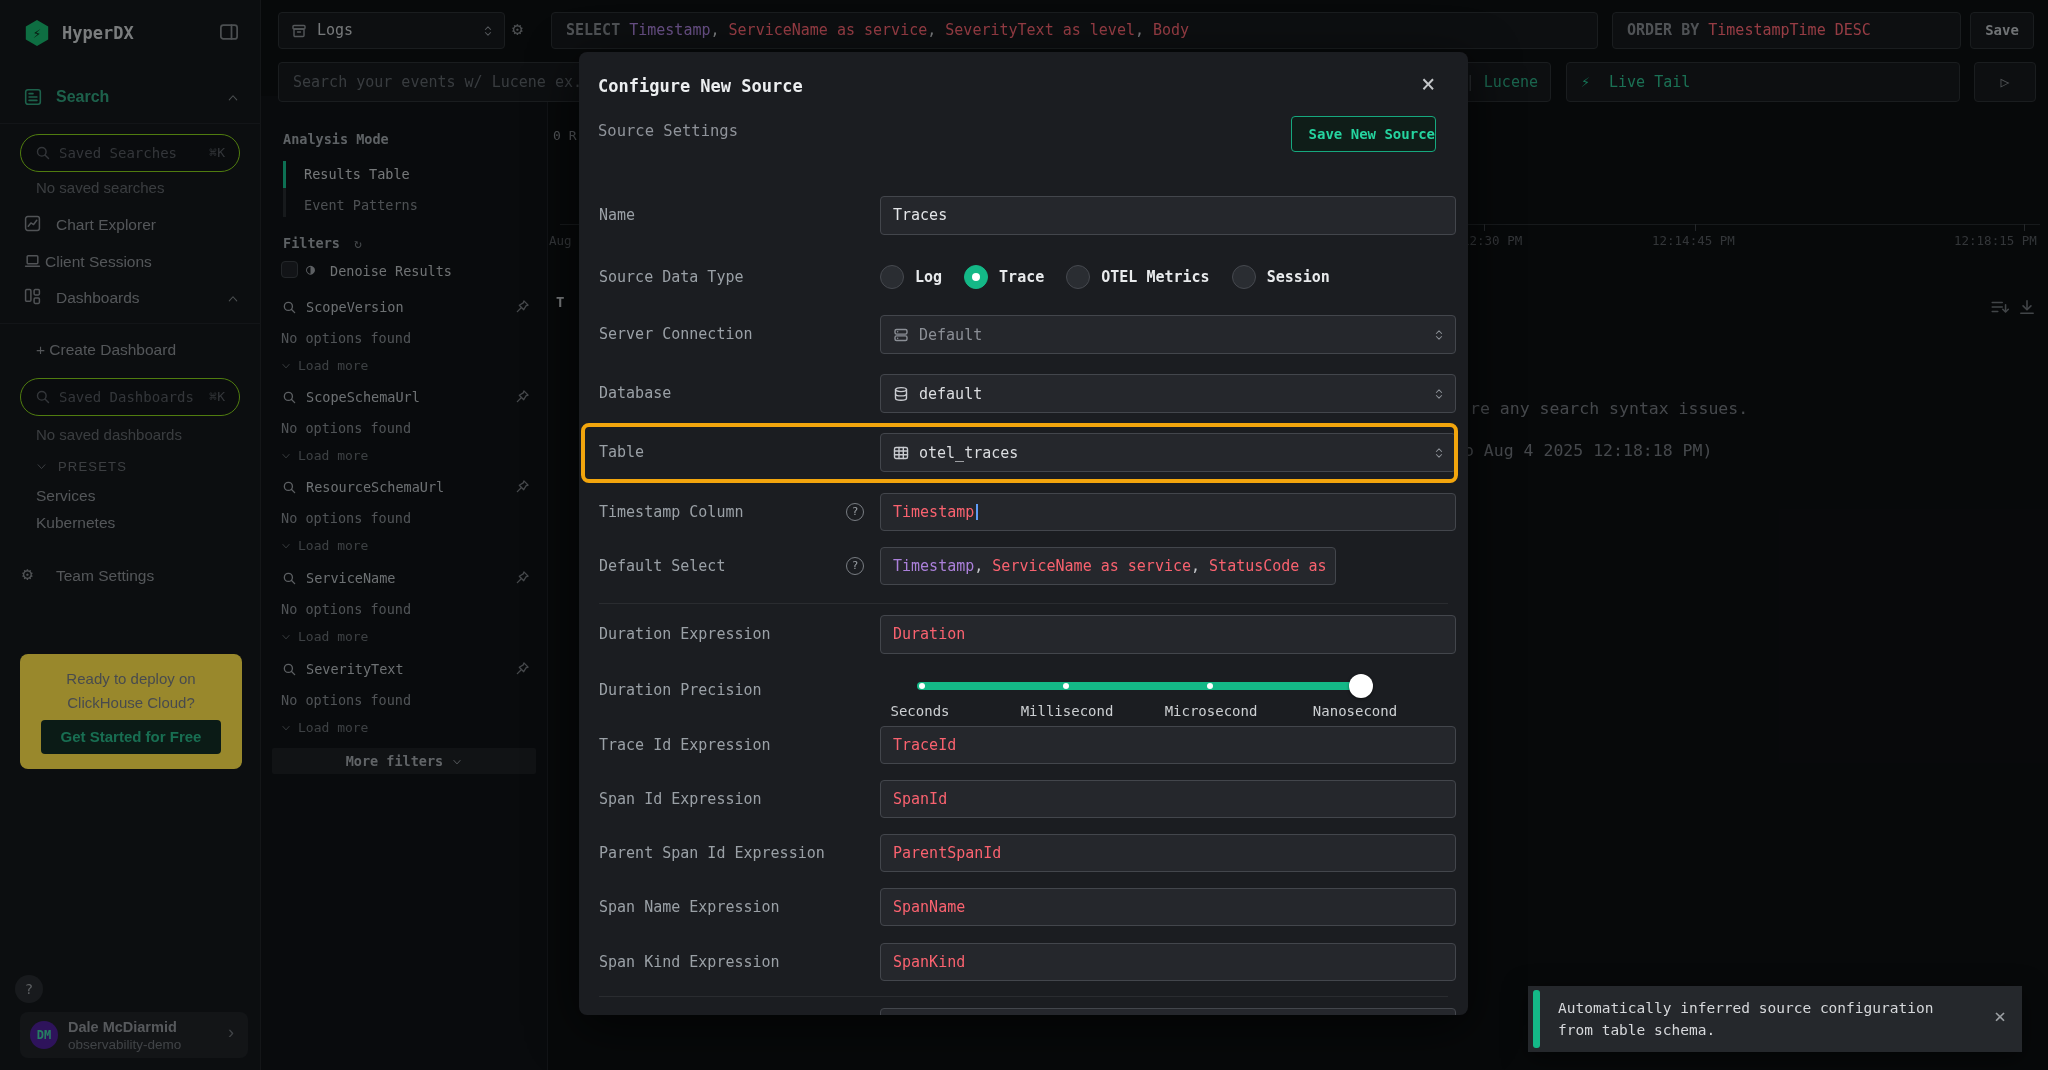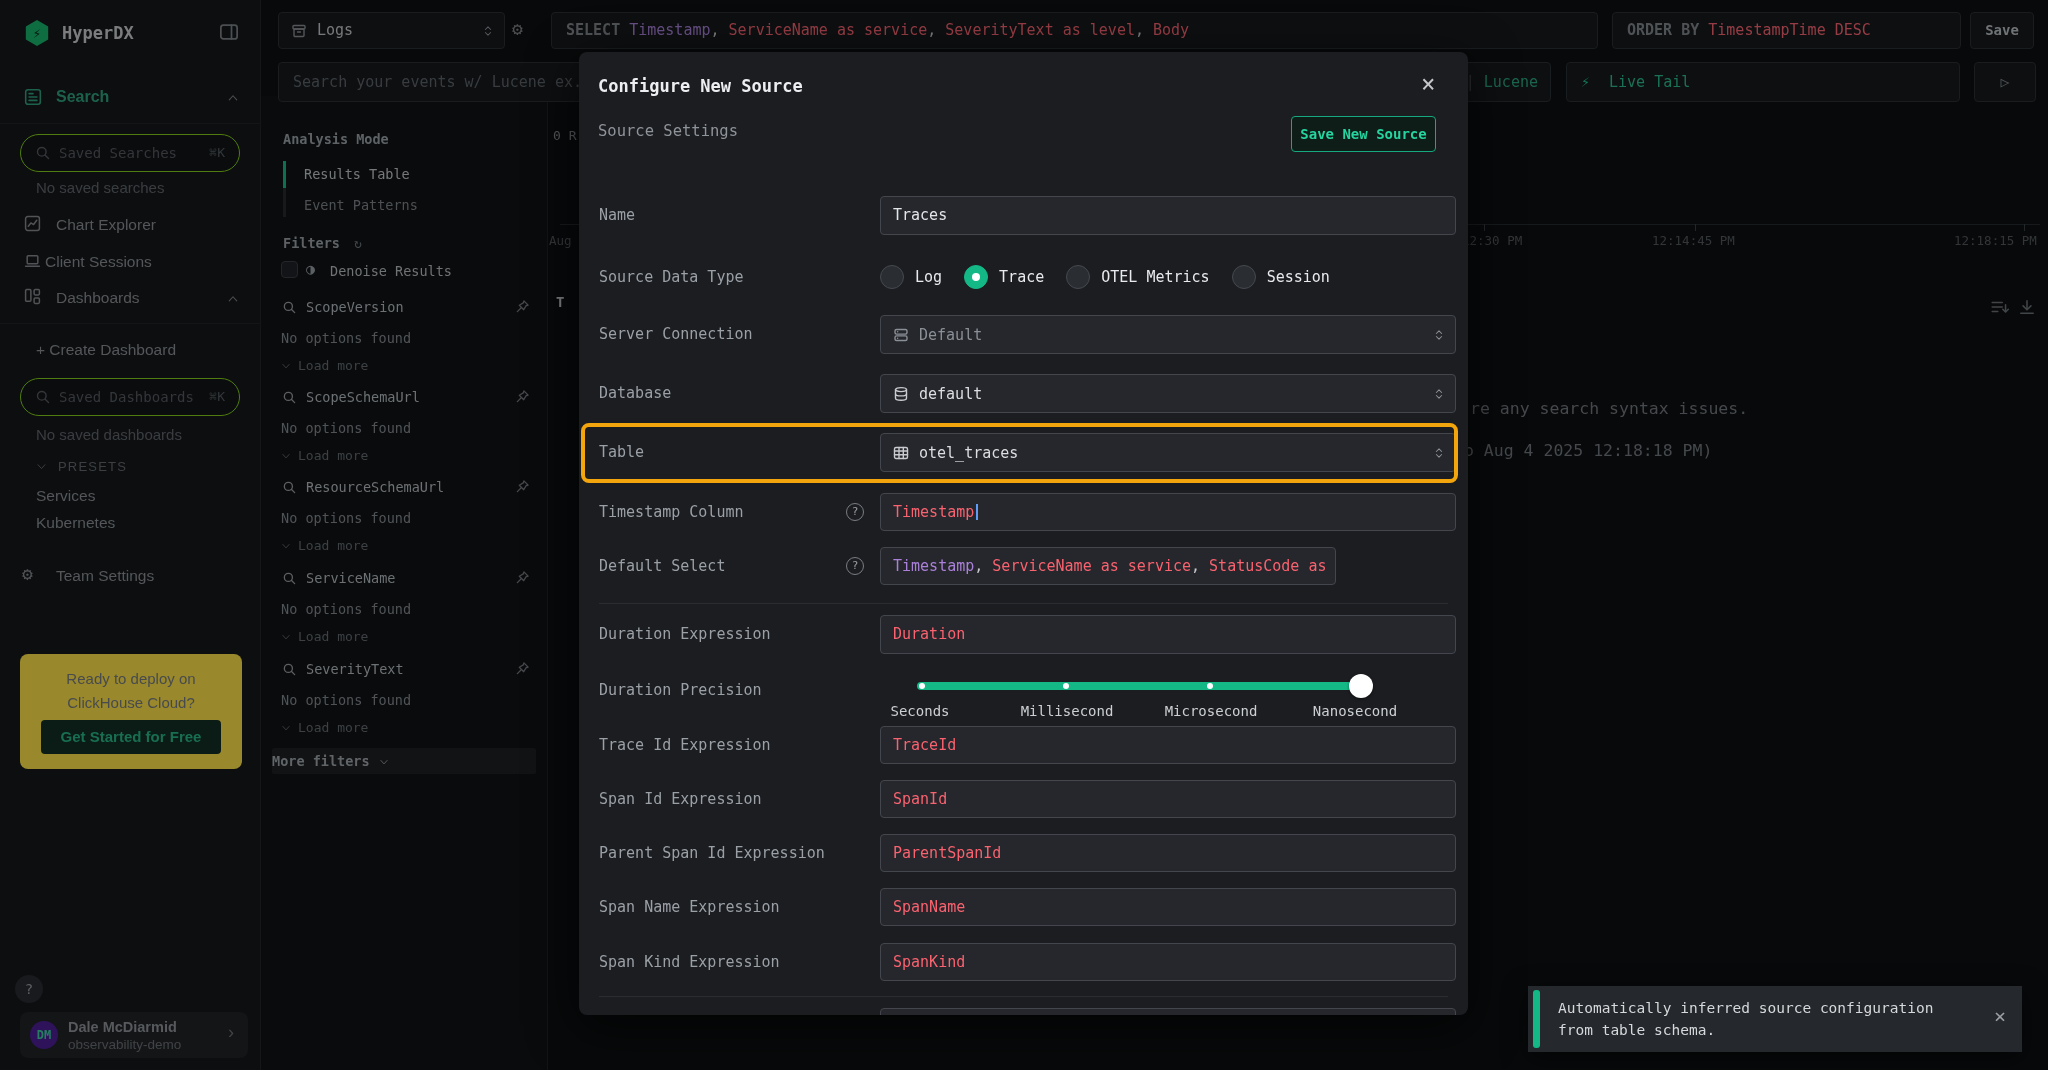--- a/index.html
+++ b/index.html
@@ -18,21 +18,21 @@
   .fgmore{font-size:13px;color:#65696e}
   .mlabel{left:20px;width:270px;font-size:15px;color:#9aa0a6}
   .minput{background:#25272c;border:1px solid #43464c;border-radius:4px;font-size:15px;
           padding:0 12px;white-space:nowrap;overflow:hidden;color:#e3e5e8}
   .msel{display:flex;align-items:center;gap:10px}
   .updown{position:absolute;right:10px;top:50%;transform:translateY(-50%);color:#8b8f96}
   .red{color:var(--red,#f9626f)} .purple{color:var(--purple,#ab80da)} .plain{color:#c7c9cd}
   .radio{width:22px;height:22px;border-radius:50%;background:#2a2d32;border:1px solid #46494f;position:relative}
   .radio.sel{background:var(--green,#14b887);border-color:var(--green,#14b887)}
   .radio.sel::after{content:"";position:absolute;left:7px;top:7px;width:8px;height:8px;border-radius:50%;background:#fff}
-  .rlabel{font-weight:normal;font-size:15px;color:#e8eaec}
+  .rlabel{font-weight:bold;font-size:15px;color:#e8eaec}
   .helpc{width:18px;height:18px;border:1.3px solid #797d83;border-radius:50%;color:#9ba0a5;
          font-size:11px;line-height:16px;text-align:center}
   .sdot{width:6px;height:6px;border-radius:50%;background:#fff}
   .slabel{position:absolute;top:651px;transform:translateX(-50%);font-size:14px;color:#cdd0d3}
   .tick{width:1px;height:7px;background:#3b3e43;top:224px}
   .ticklbl{top:233px;font-size:12.5px;color:#54575c}
 </style>
 </head>
 <body>
 
@@ -270,21 +270,21 @@
     </div>
   <div class="abs fgempty" style="left:281px;top:692px">No options found</div>
   <div class="abs" style="left:281px;top:723px;color:#65696e">
     <svg class="ic" width="10" height="10" viewBox="0 0 16 16">
         <polyline points="3,5.5 8,11 13,5.5"></polyline>
       </svg>
     </div>
   <div class="abs fgmore" style="left:298px;top:720px">Load more</div>
 
   <div class="abs" style="left:272px;top:748px;width:264px;height:26px;background:#1b1d21;border-radius:2px;
-              text-align:left;line-height:26px">
+              text-align:center;line-height:26px">
     <span class="b" style="font-size:13.5px;color:#a0a4a9">More filters</span>
     <svg class="ic" width="10" height="10" viewBox="0 0 16 16" style="display:inline-block;vertical-align:-1px;color:#a0a4a9">
         <polyline points="3,5.5 8,11 13,5.5"></polyline>
       </svg>
   </div>
 
   <div class="abs ibox" style="left:278px;top:12px;width:227px;height:37px">
     <div class="abs" style="left:12px;top:10px;color:#8b8e93">
       <svg class="ic" width="16" height="16" viewBox="0 0 16 16">
           <rect x="2" y="2.5" width="12" height="3.5" rx="1"></rect>
@@ -361,21 +361,21 @@
   <div class="abs" style="left:1464px;top:441px;font-size:16.5px;color:#72767c;white-space:nowrap">o Aug 4 2025 12:18:18 PM)</div>
 
   <div class="abs" style="left:0;top:0;width:2048px;height:1070px;background:rgba(3,4,6,0.40);z-index:40"></div>
 
   <div class="abs" style="left:579px;top:52px;width:889px;height:963px;background:#1b1d21;border-radius:8px;
               box-shadow:0 12px 50px rgba(0,0,0,.65);z-index:50;overflow:hidden">
     <div class="abs b" style="left:19px;top:24px;font-size:17px;color:#eceef0">Configure New Source</div>
     <div class="abs" style="left:842px;top:18px;font-size:24px;color:#c5c7ca">×</div>
     <div class="abs" style="left:19px;top:70px;font-size:15.5px;color:#8f939a">Source Settings</div>
     <div class="abs b" style="left:712px;top:64px;width:145px;height:36px;border:1px solid #16a87e;border-radius:4px;
-                background:#0f1d18;color:#25d49f;font-size:14px;line-height:34px;text-align:center">Save New Source</div>
+                background:#0f1d18;color:#25d49f;font-size:14px;line-height:34px;text-align:right">Save New Source</div>
 
     <div class="abs mlabel" style="top:144px;line-height:39px">Name</div>
     <div class="abs minput" style="left:301px;top:144px;width:576px;height:39px;line-height:37px">Traces</div>
 
     <div class="abs mlabel" style="top:208px;line-height:34px">Source Data Type</div>
     <div class="abs" style="left:301px;top:208px;height:34px;display:flex;align-items:center;gap:22px">
       <div style="display:flex;align-items:center;gap:11px">
         <span class="radio"></span>
         <span class="rlabel">Log</span>
       </div>

